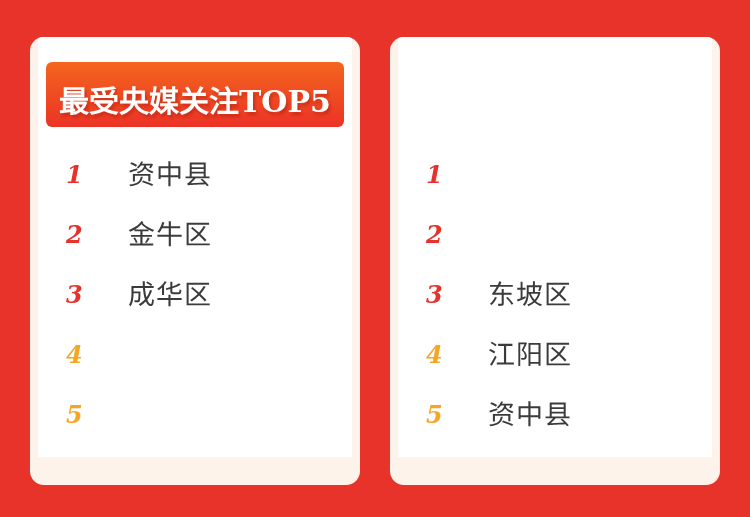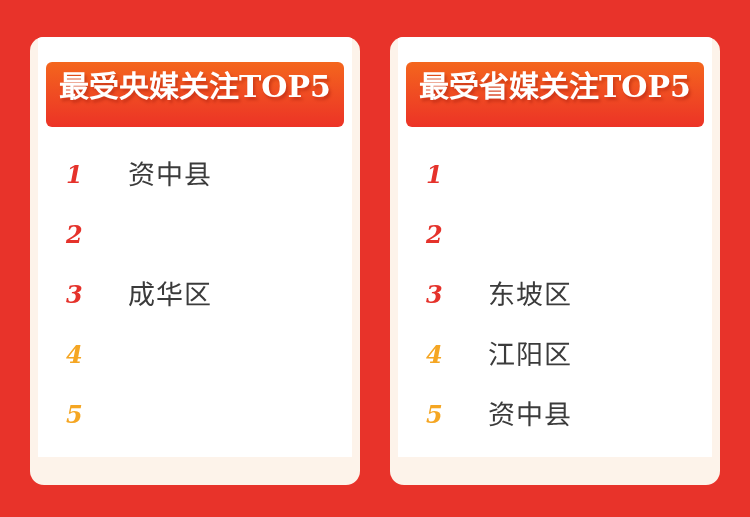--- a/index.html
+++ b/index.html
@@ -64,21 +64,21 @@
   
   .card-banner {
     position: absolute;
     left: 16px;
     top: 25px;
     width: 298px;
     height: 65px;
     border-radius: 6px;
     background: linear-gradient(180deg, #F4661D 0%, #F04E22 45%, #EC3326 100%);
     display: flex;
-    align-items: flex-end;
+    align-items: flex-start;
     justify-content: center;
     box-sizing: border-box;
     z-index: 3;
   }
 
   .banner-title {
     color: #FFFFFF;
     font-family: "DejaVu Serif", "Liberation Serif", serif;
     font-size: 30px;
     font-weight: 700;
@@ -148,40 +148,38 @@
         <h2 class="banner-title">最受央媒关注TOP5</h2>
       </div>
 
       <ul class="rank-list">
         <li class="rank-row">
           <span class="rank-num">1</span>
           <span class="rank-name">资中县</span>
         </li>
         <li class="rank-row">
           <span class="rank-num">2</span>
+          <span class="rank-name">金牛区</span>
         </li>
         <li class="rank-row">
           <span class="rank-num">3</span>
           <span class="rank-name">成华区</span>
         </li>
         <li class="rank-row">
           <span class="rank-num warm">4</span>
         </li>
         <li class="rank-row">
           <span class="rank-num warm">5</span>
         </li>
       </ul>
     </section>
 
     <section class="card">
       <div class="card-inner"></div>
 
-      <div class="card-banner">
-        <h2 class="banner-title">最受省媒关注TOP5</h2>
-      </div>
 
       <ul class="rank-list">
         <li class="rank-row">
           <span class="rank-num">1</span>
         </li>
         <li class="rank-row">
           <span class="rank-num">2</span>
         </li>
         <li class="rank-row">
           <span class="rank-num">3</span>

